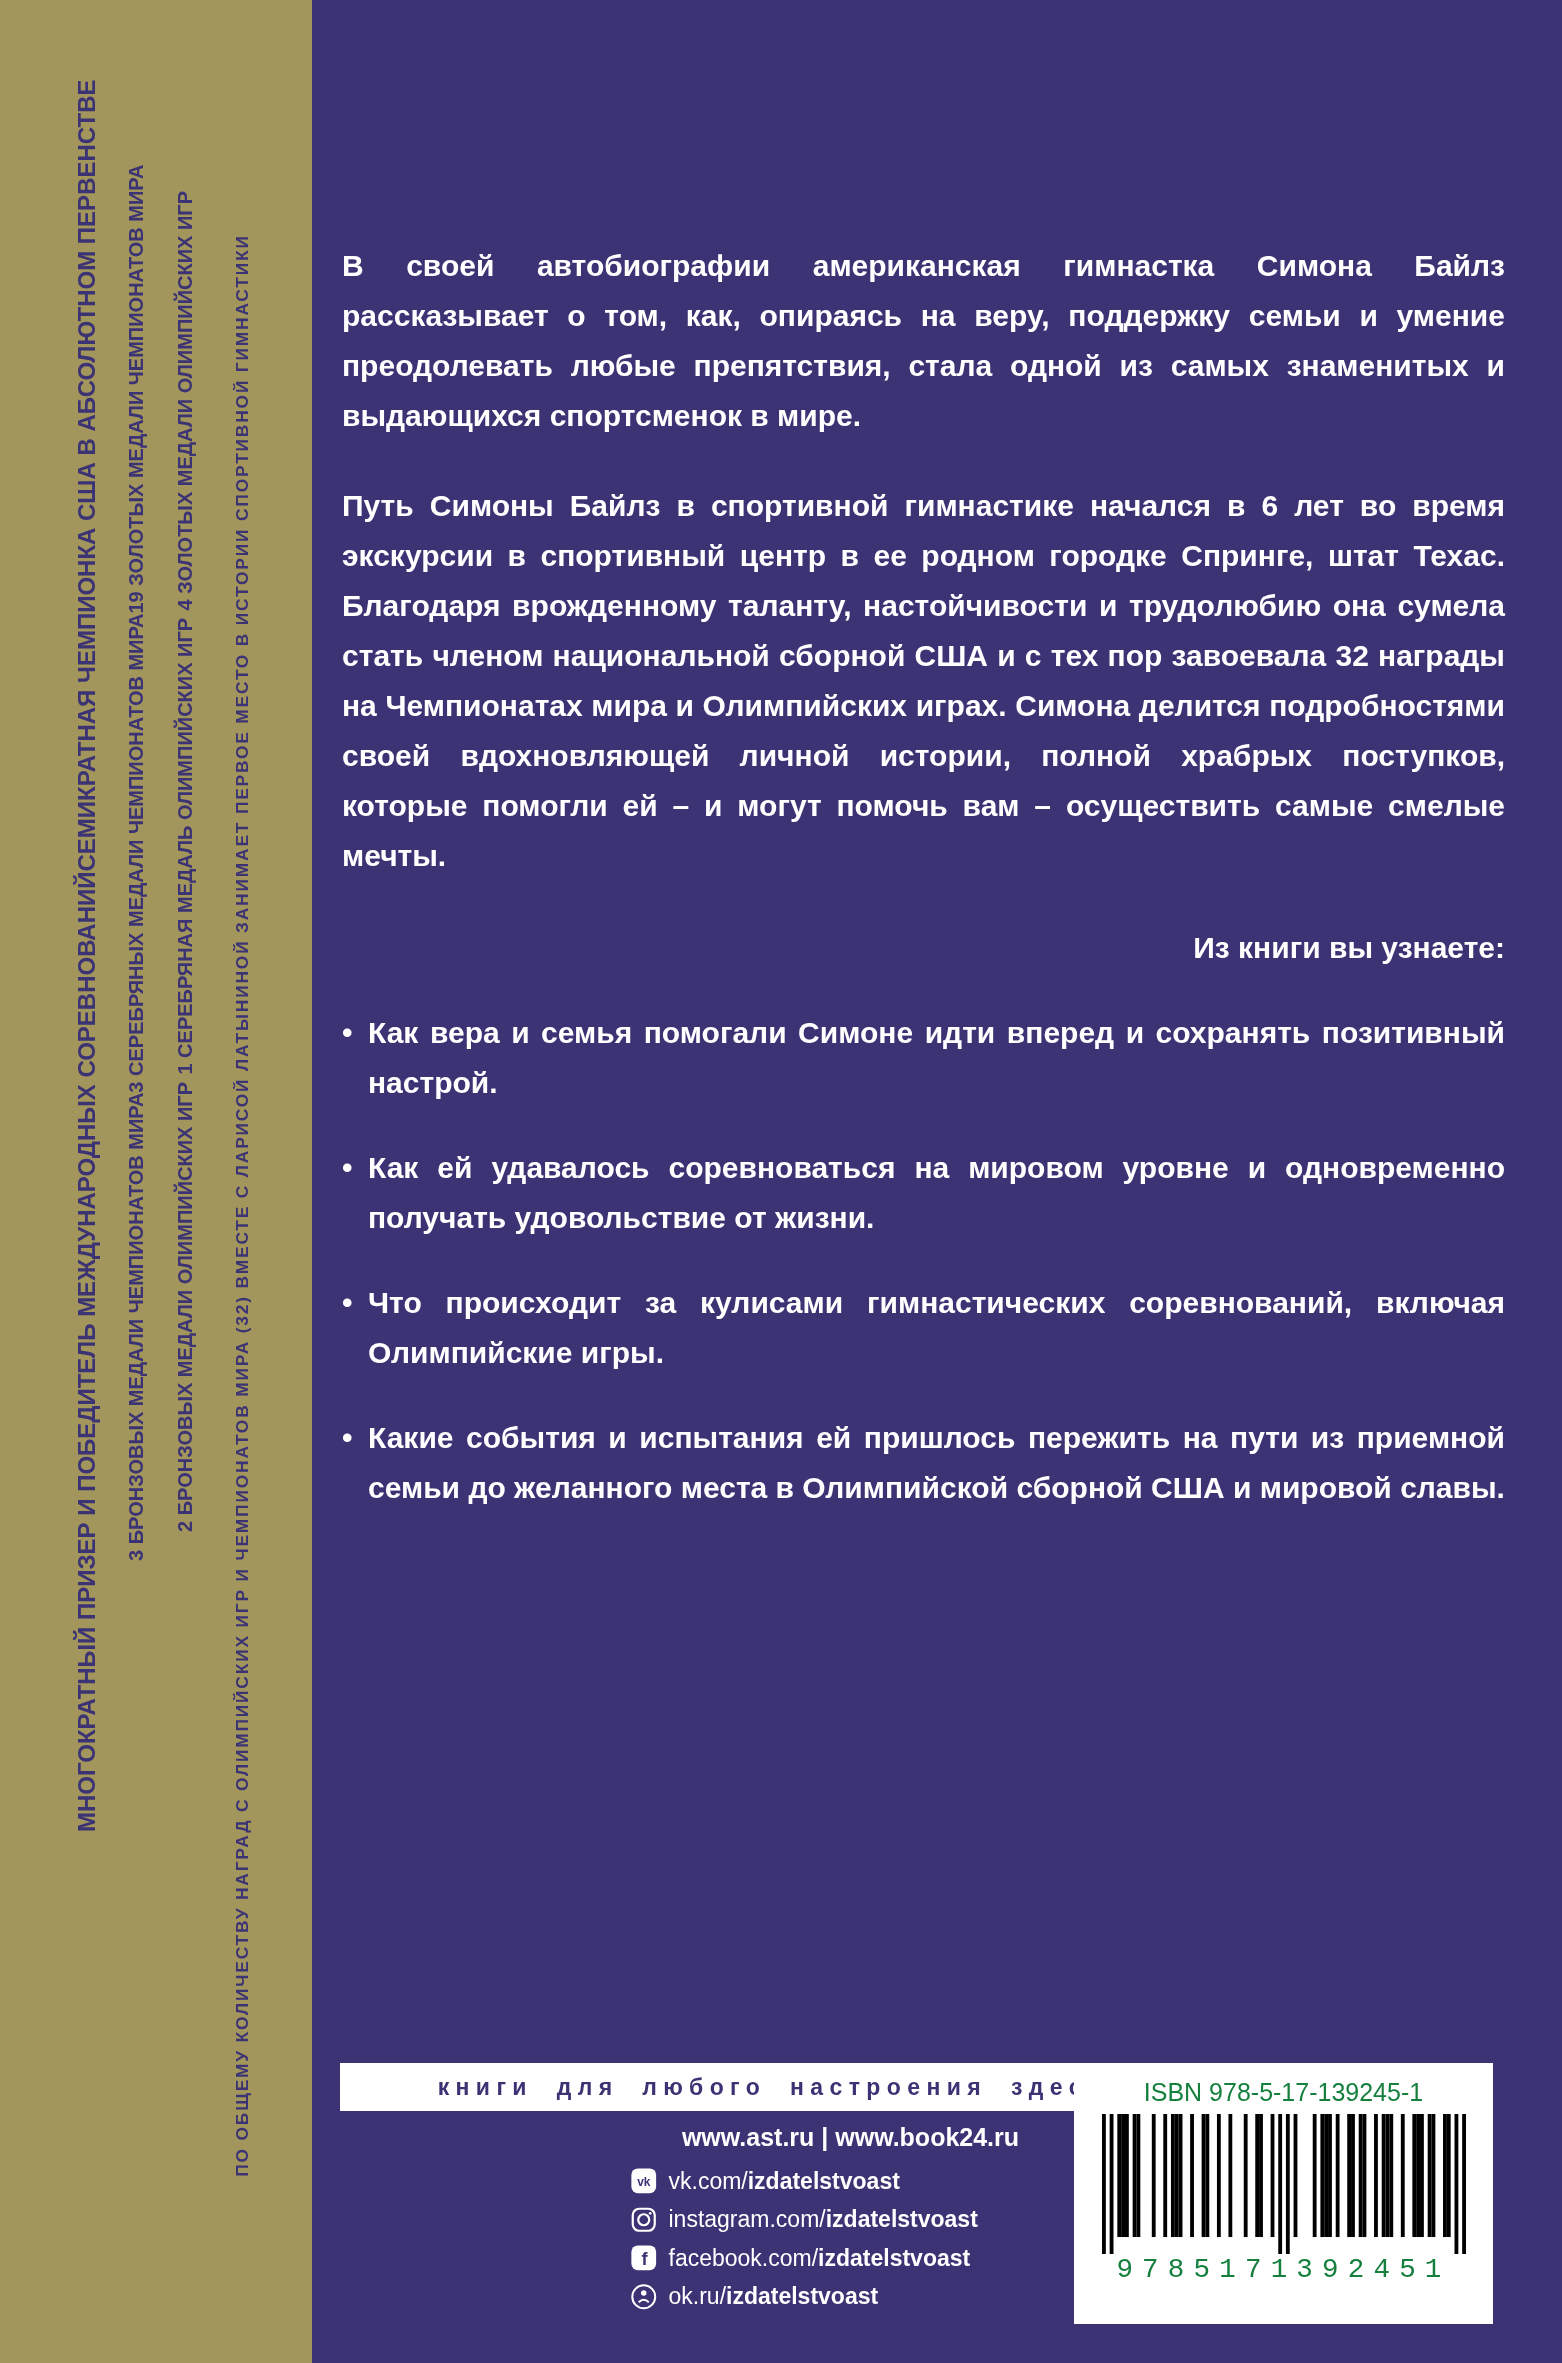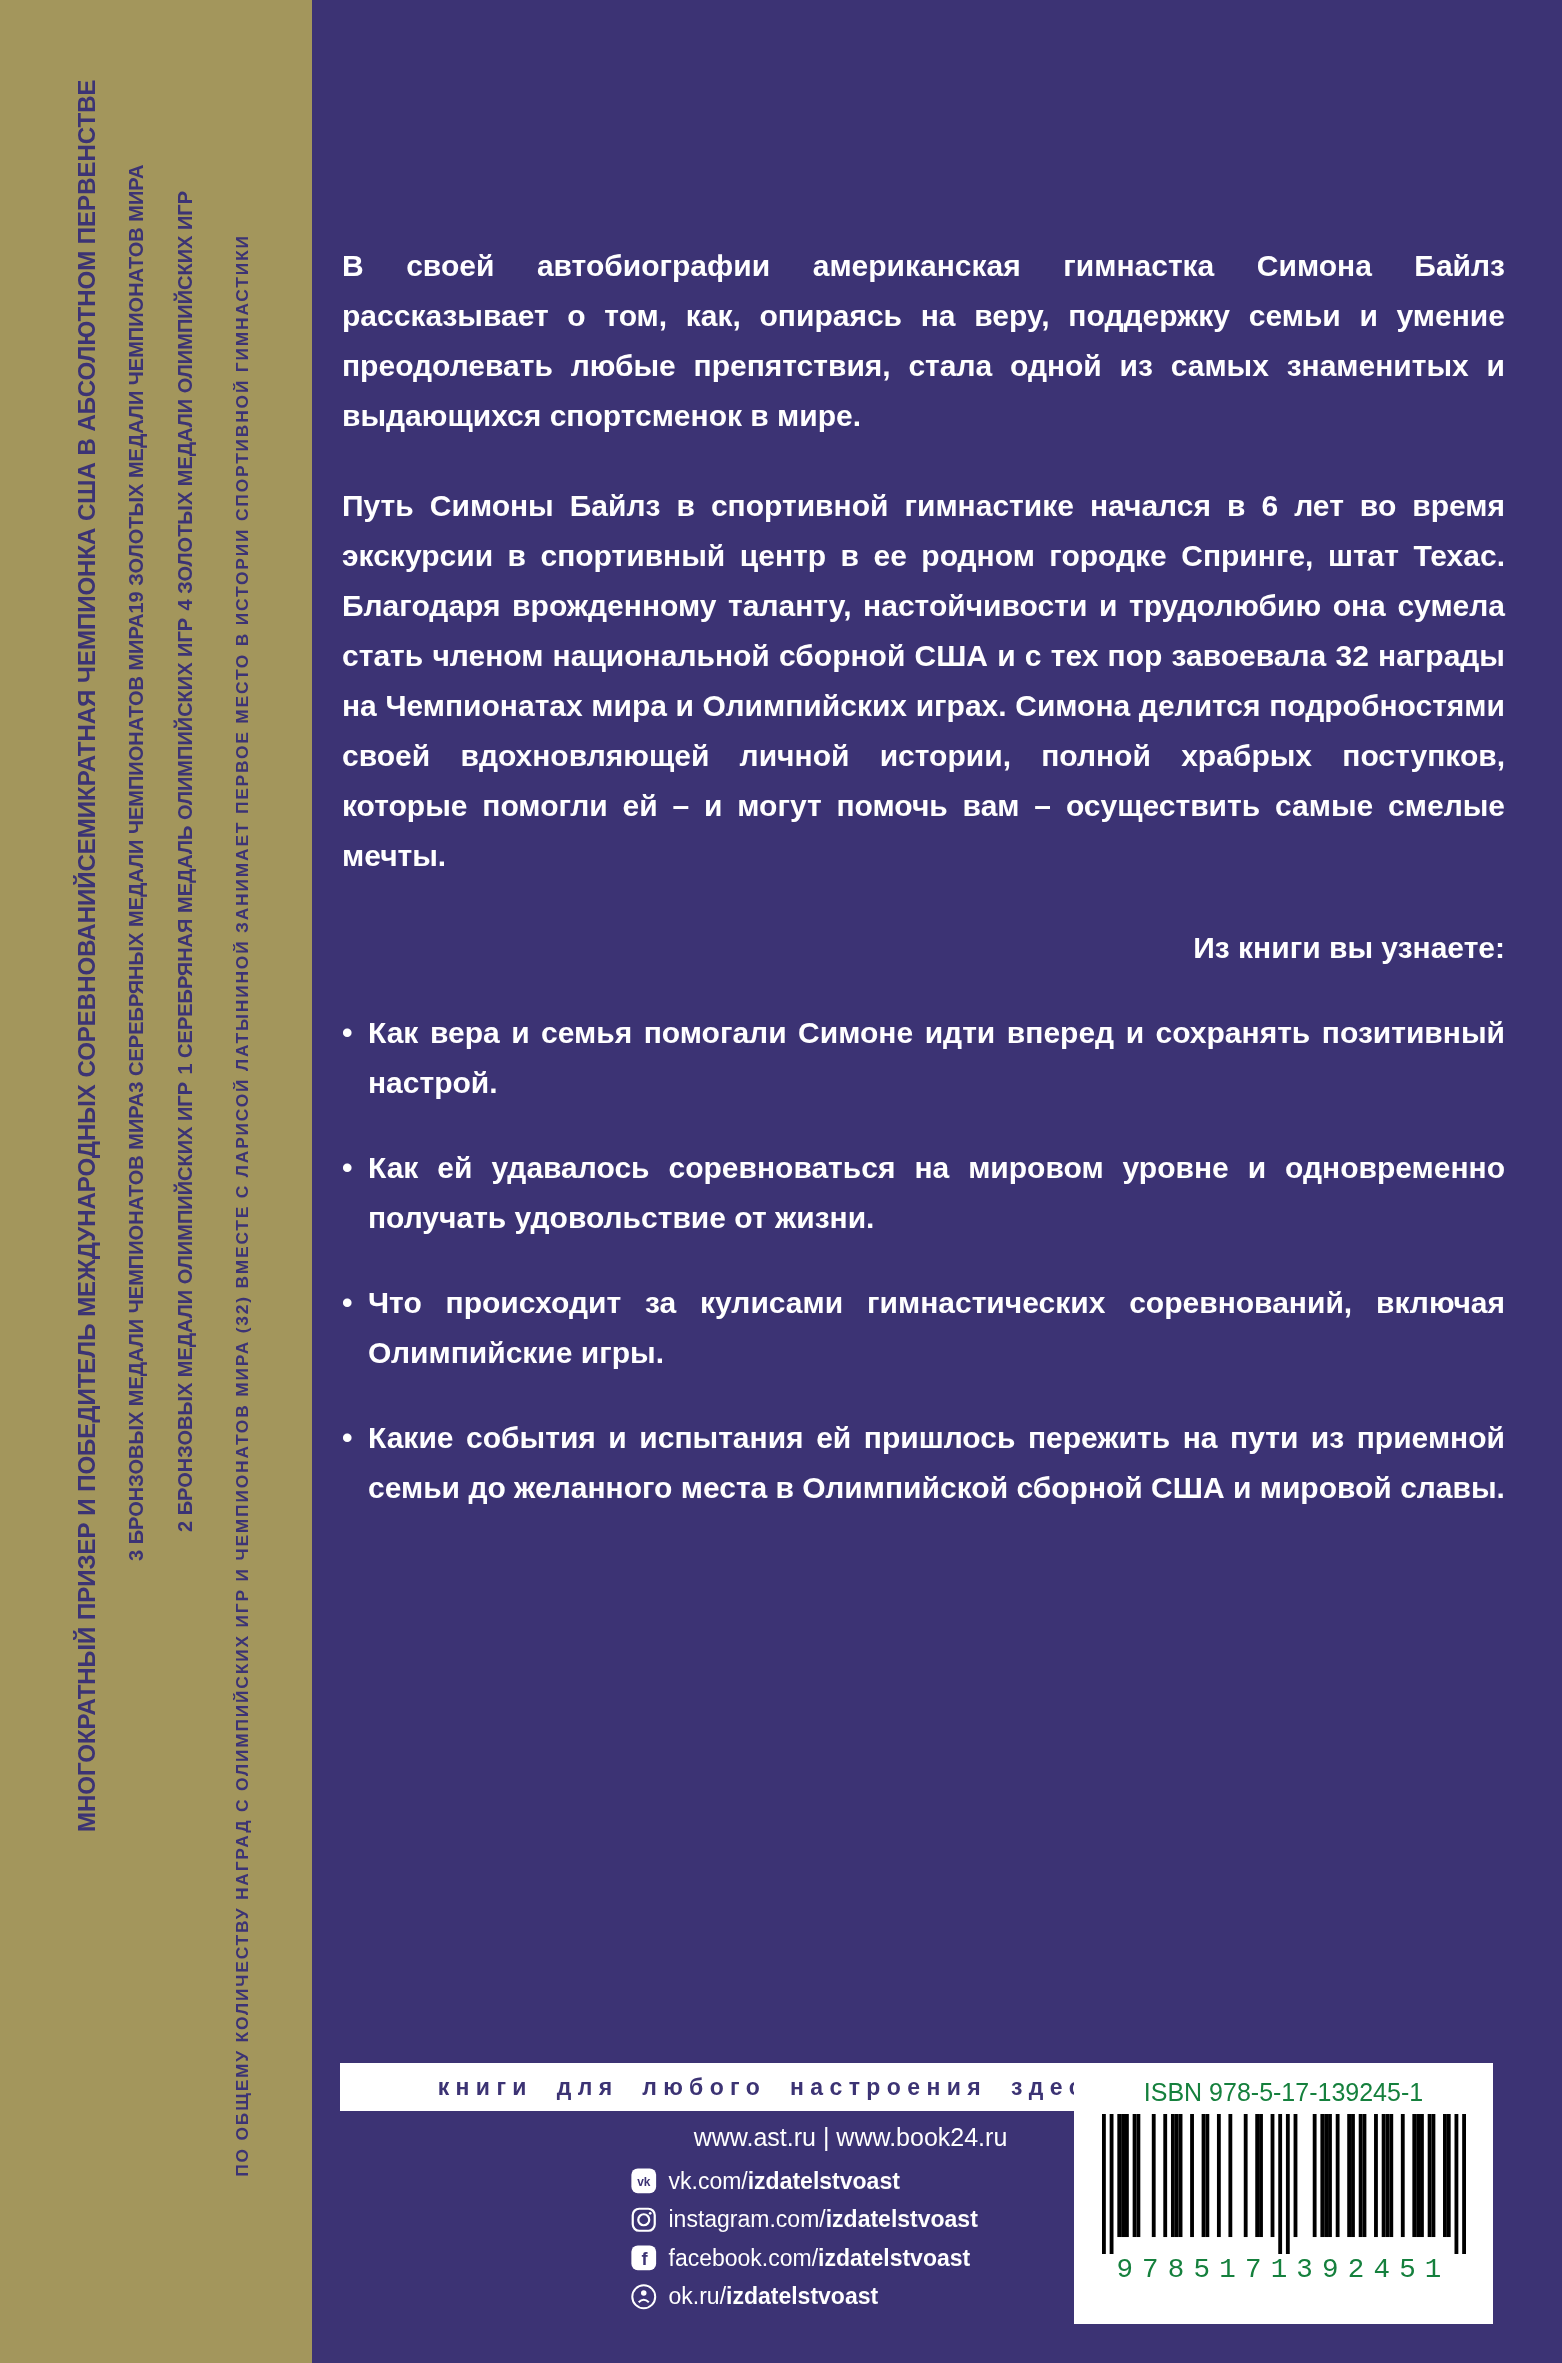--- a/index.html
+++ b/index.html
@@ -42,21 +42,21 @@
     background:var(--white);color:var(--purple);
     font-weight:700;font-size:23px;letter-spacing:6.4px;word-spacing:11px;
     display:flex;align-items:center;justify-content:center;
   }
   
   .publisher{position:absolute;left:340px;top:2129px;width:244px;text-align:center;color:var(--white);}
   .publisher svg{display:block;margin:0 auto;}
   .publisher-caption{margin-top:7.3px;font-size:15.6px;letter-spacing:0.9px;}
   
   .links{position:absolute;left:630px;top:2123px;width:441px;color:var(--white);}
-  .websites{text-align:center;font-weight:400;font-size:25px;}
+  .websites{text-align:center;font-weight:700;font-size:25px;}
   .socials{margin-top:14.7px;display:flex;flex-direction:column;gap:10px;}
   .social-row{display:flex;align-items:center;gap:11px;font-size:23px;line-height:28.5px;}
   .social-row .handle{font-weight:700;}
   .social-icon{width:27.5px;height:27.5px;flex:0 0 27.5px;}
   
   .isbn-box{
     position:absolute;left:1050px;top:2063px;width:419px;height:261px;
     background:var(--white);color:#15803d;text-align:center;margin-left:24px;
   }
   .isbn-text{margin-top:14.7px;font-size:25px;}

